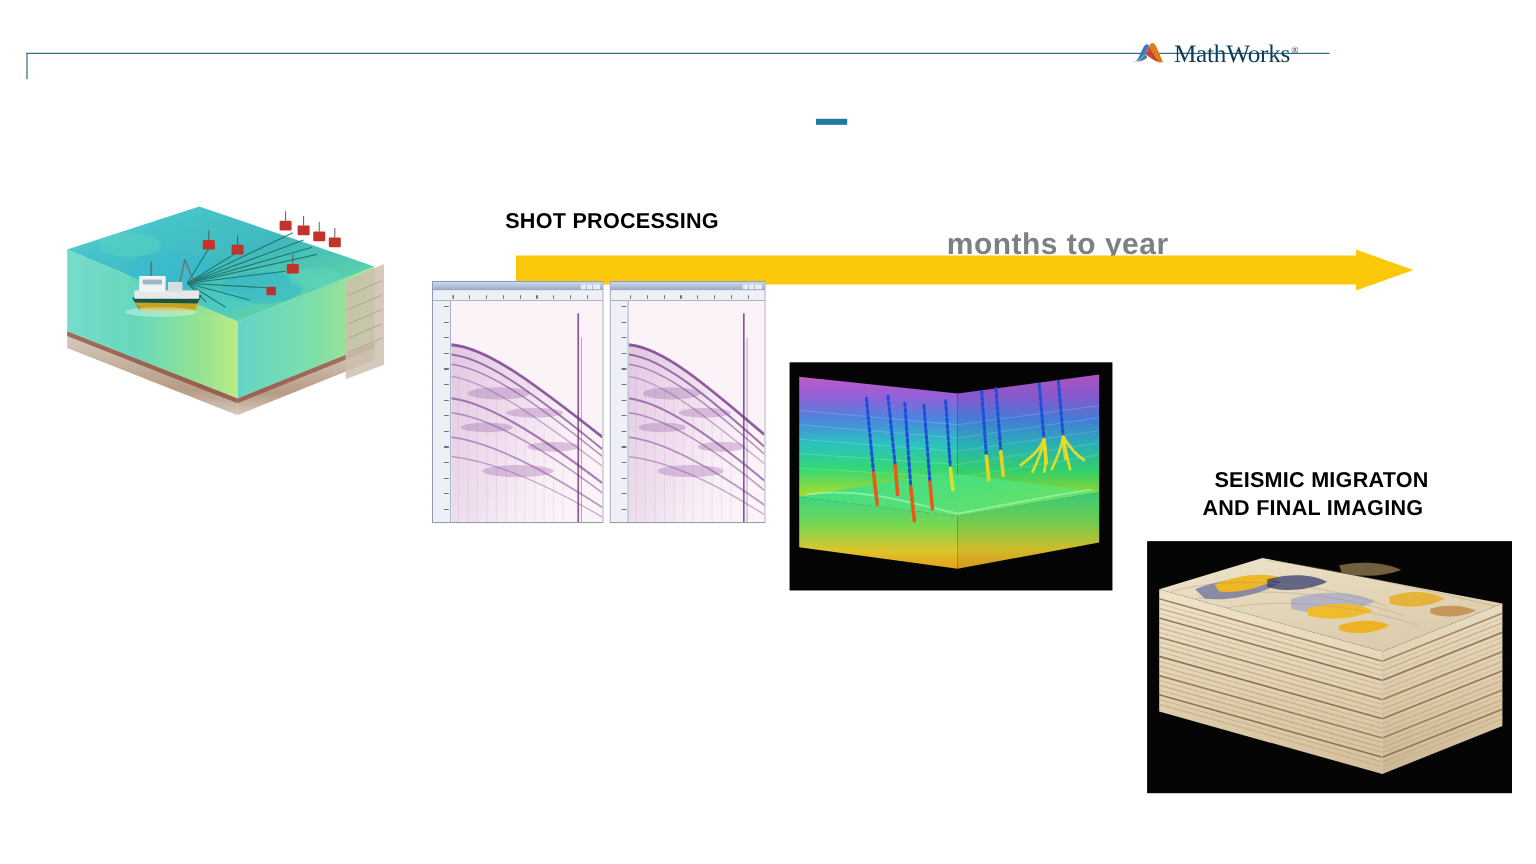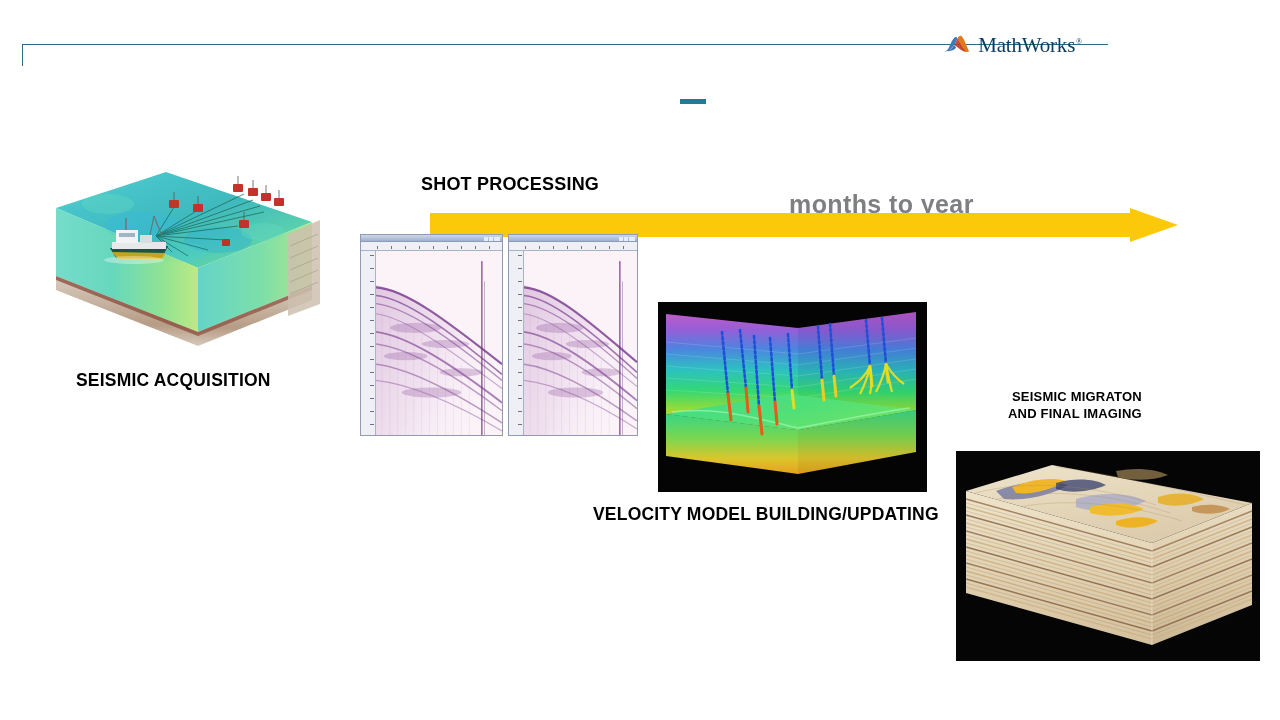--- a/index.html
+++ b/index.html
@@ -66,21 +66,21 @@
     font-family: "Liberation Sans", sans-serif;
     font-weight: bold;
     color: #000000;
     letter-spacing: 0.2px;
     white-space: nowrap;
     line-height: 1.28;
   }
   #label-acquisition { left: 76px;  top: 345px; font-size: 17.5px; }
   #label-shot        { left: 421px; top: 149px; font-size: 18px; }
   #label-velocity    { left: 593px; top: 479px; font-size: 17.5px; z-index: 6; }
-  #label-migration   { left: 1012px; top: 365px; font-size: 13px; text-align: right; }
+  #label-migration   { left: 1012px; top: 365px; font-size: 18px; text-align: left; }
   #label-migration .lm2 { display: block; margin-left: -10px; }
 
   
   .timeline-wrap {
     position: absolute;
     left: 430px; top: 184px;
     width: 748px; height: 34px;
   }
   .timeline-caption {
     position: absolute;
@@ -306,21 +306,20 @@
 
         <line x1="16" y1="8" x2="16" y2="-4" stroke="#6b7378" stroke-width="1.4"></line>
         <line x1="40" y1="13" x2="44" y2="-6" stroke="#6b7378" stroke-width="1.2"></line>
         <line x1="44" y1="-6" x2="52" y2="14" stroke="#6b7378" stroke-width="1.2"></line>
 
         <ellipse cx="24" cy="38" rx="30" ry="4" fill="#ffffff" opacity="0.35"></ellipse>
       </g>
     </svg>
   </div>
 
-  <div class="slide-label" id="label-acquisition">SEISMIC ACQUISITION</div>
 
   <div class="slide-label" id="label-shot">SHOT PROCESSING</div>
 
   <div class="timeline-caption">months to year</div>
 
   <div class="timeline-wrap">
     <svg viewBox="0 0 748 34" width="748" height="34">
       <polygon points="0,5 700,5 700,0 748,17 700,34 700,29 0,29" fill="#FCC80A"></polygon>
     </svg>
   </div>
@@ -545,21 +544,20 @@
         <path d="M212,64 C208,74 200,80 192,86"></path>
         <path d="M212,64 C210,76 206,84 202,92"></path>
         <path d="M212,64 C214,76 214,84 212,92"></path>
         <path d="M228,62 C226,74 222,82 218,90"></path>
         <path d="M228,62 C230,74 232,82 234,90"></path>
         <path d="M228,62 C234,72 240,78 246,82"></path>
       </g>
     </svg>
   </div>
 
-  <div class="slide-label" id="label-velocity">VELOCITY MODEL BUILDING/UPDATING</div>
 
   <div class="slide-label" id="label-migration">
     <span class="lm1">SEISMIC MIGRATON</span>
     <span class="lm2">AND FINAL IMAGING</span>
   </div>
 
   <div class="figure" id="fig-migration">
     <svg viewBox="0 0 304 210" width="304" height="210">
       <defs>
         <linearGradient id="mTop" x1="0" y1="0" x2="0.6" y2="1">

